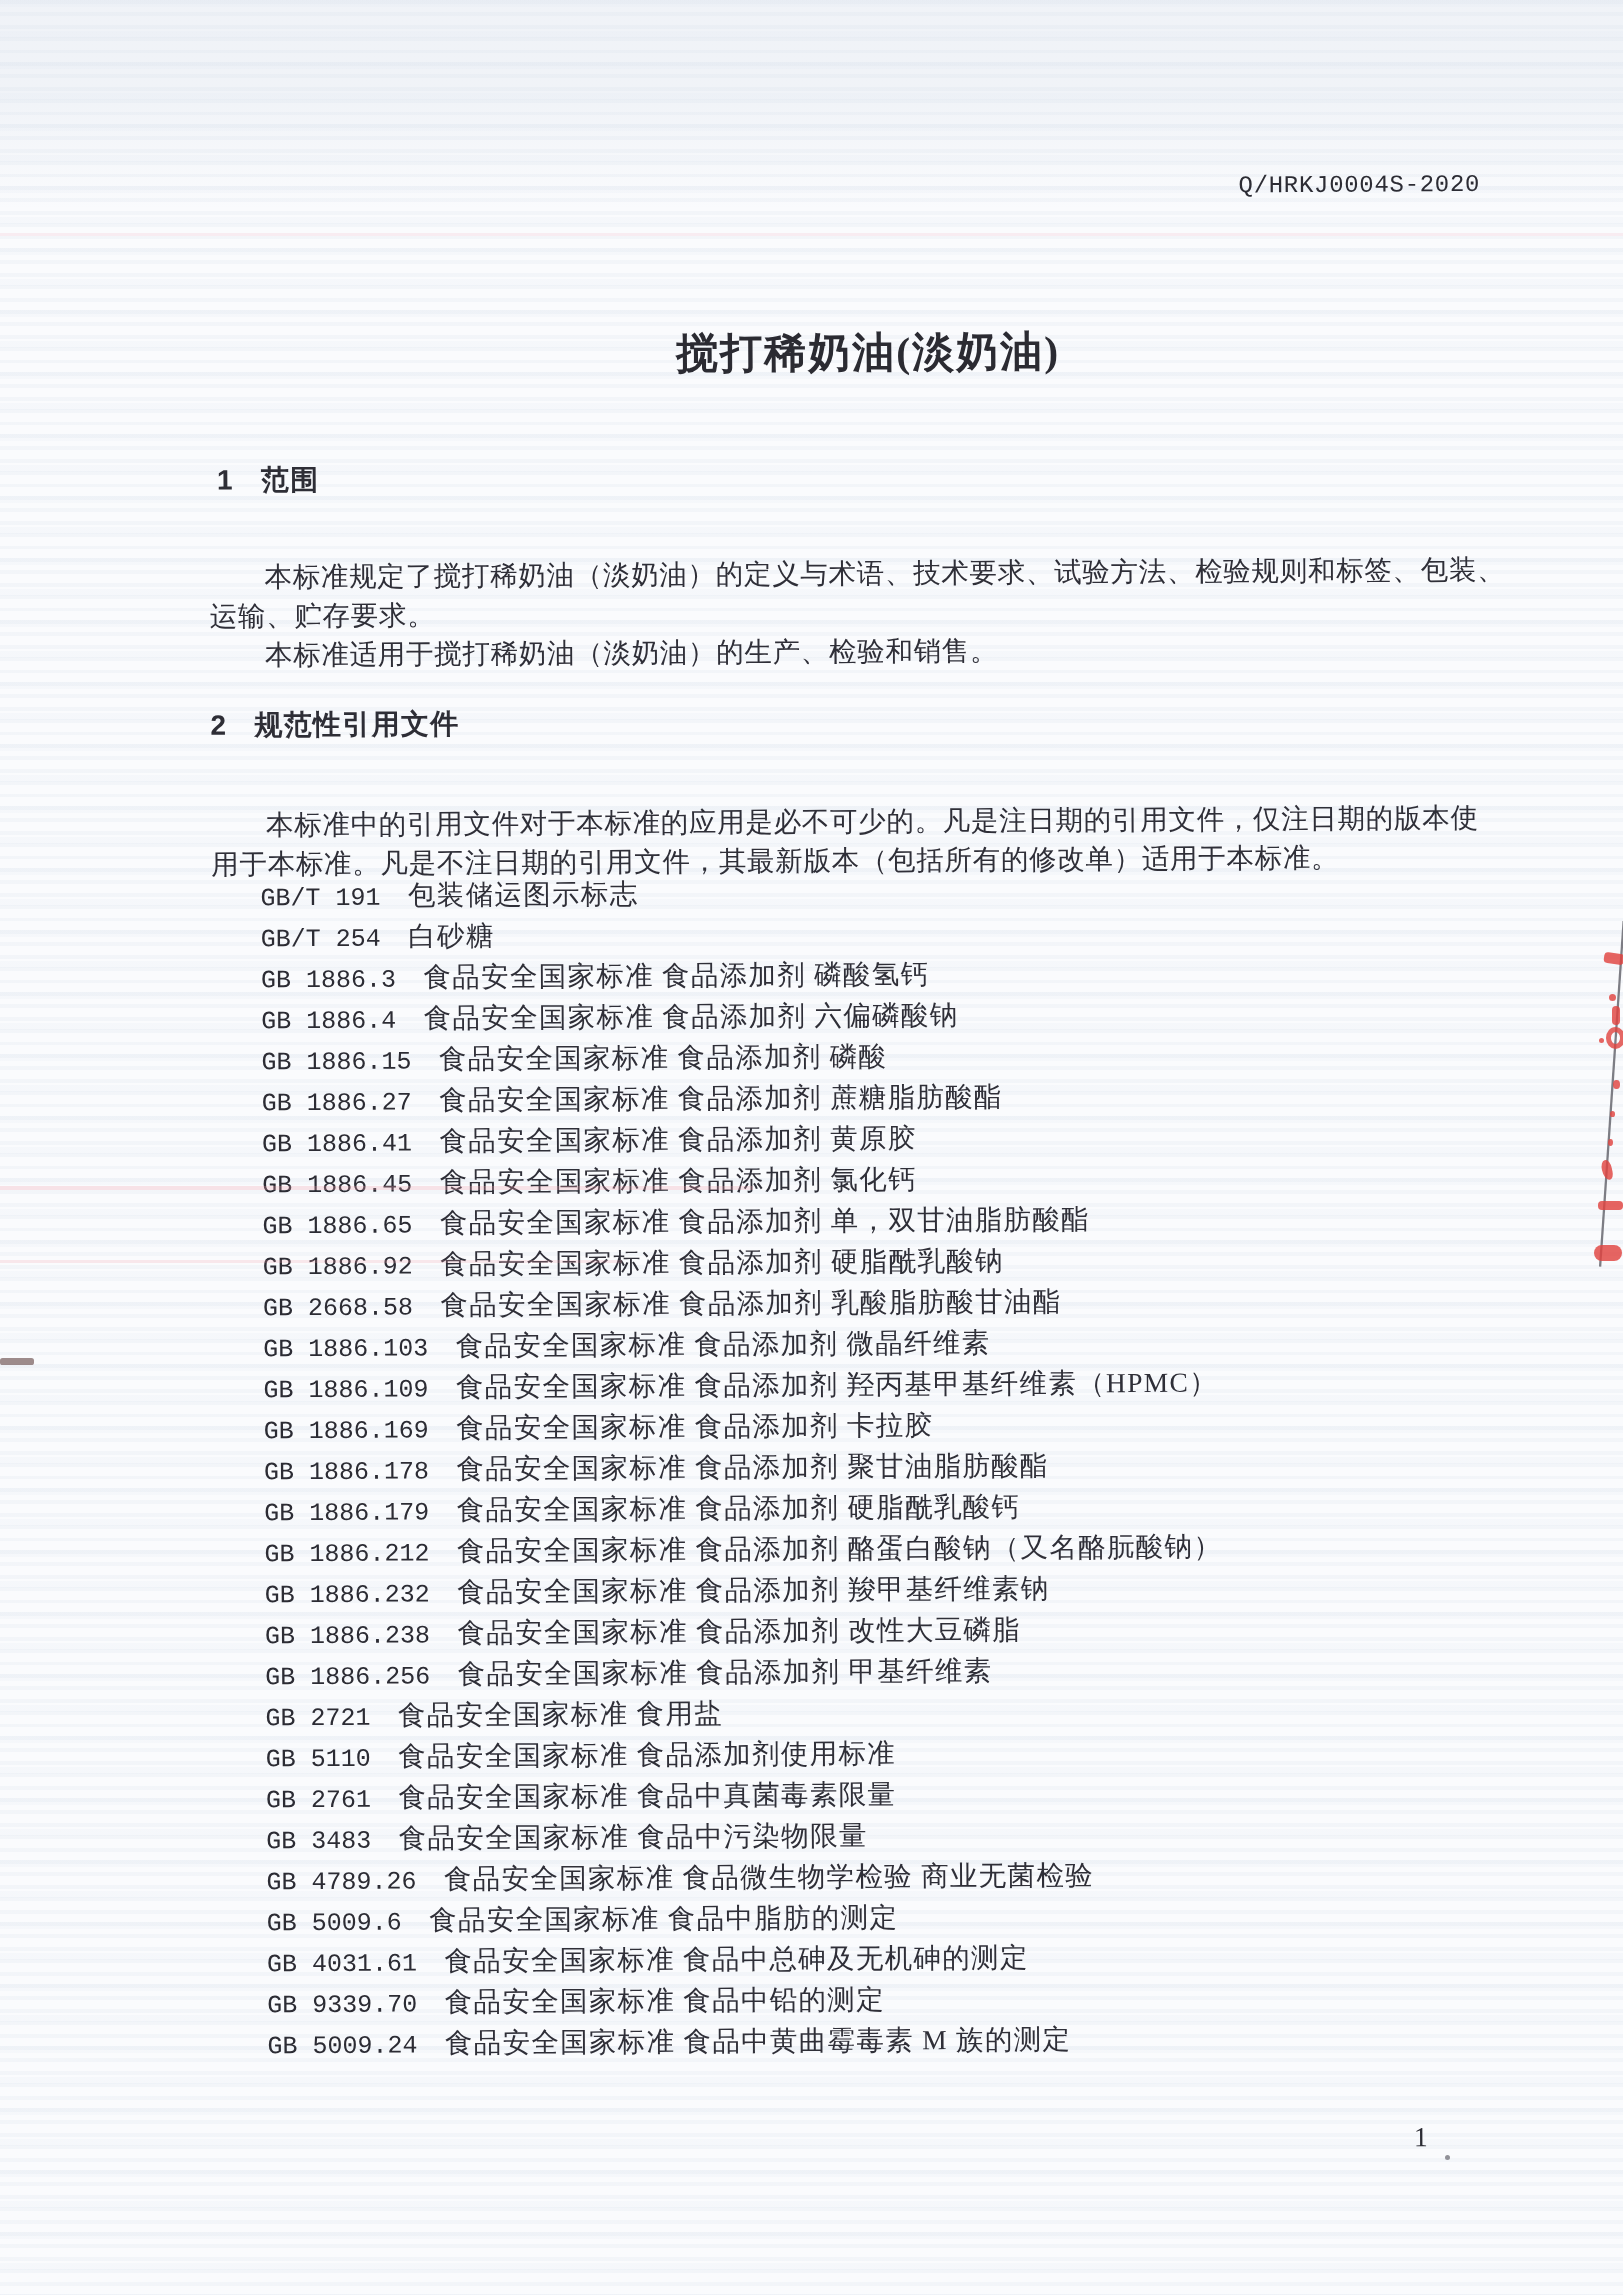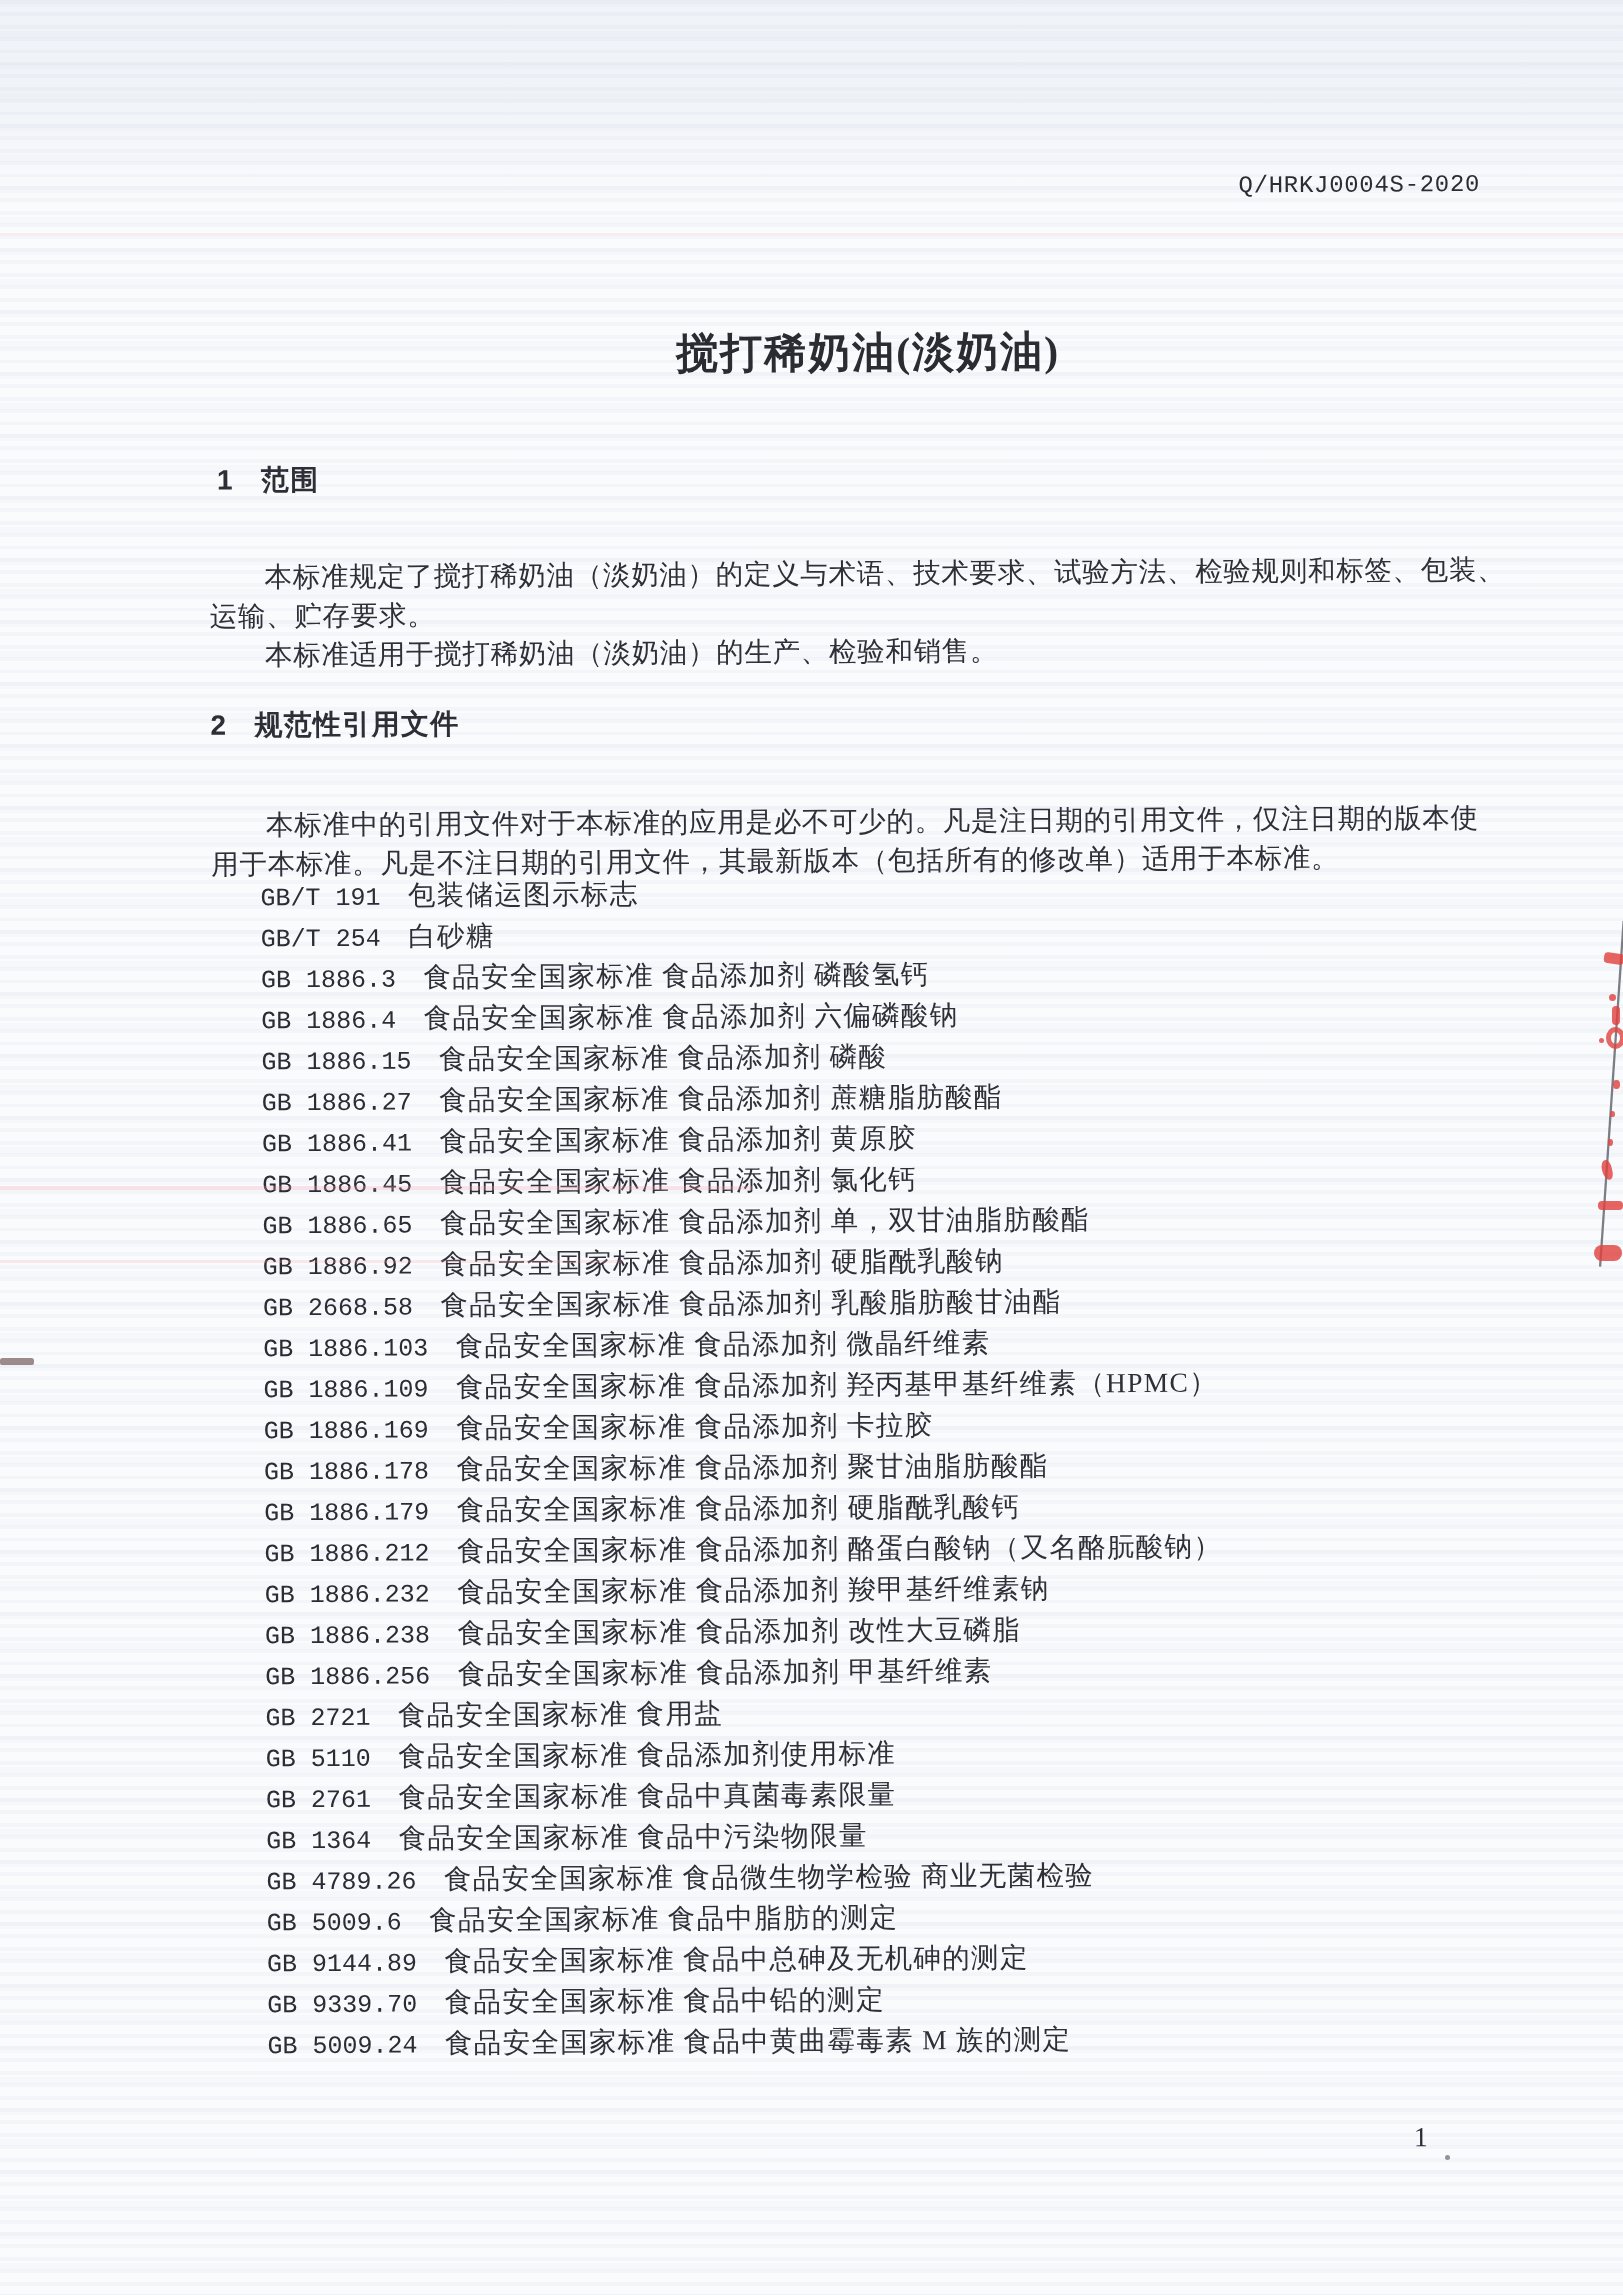--- a/index.html
+++ b/index.html
@@ -197,33 +197,33 @@
         </div>
       <div class="ref-row">
           <span class="ref-code">GB 5110</span>
           <span class="ref-title">食品安全国家标准 食品添加剂使用标准</span>
         </div>
       <div class="ref-row">
           <span class="ref-code">GB 2761</span>
           <span class="ref-title">食品安全国家标准 食品中真菌毒素限量</span>
         </div>
       <div class="ref-row">
-          <span class="ref-code">GB 1364</span>
+          <span class="ref-code">GB 3483</span>
           <span class="ref-title">食品安全国家标准 食品中污染物限量</span>
         </div>
       <div class="ref-row">
           <span class="ref-code">GB 4789.26</span>
           <span class="ref-title">食品安全国家标准 食品微生物学检验 商业无菌检验</span>
         </div>
       <div class="ref-row">
           <span class="ref-code">GB 5009.6</span>
           <span class="ref-title">食品安全国家标准 食品中脂肪的测定</span>
         </div>
       <div class="ref-row">
-          <span class="ref-code">GB 9144.89</span>
+          <span class="ref-code">GB 4031.61</span>
           <span class="ref-title">食品安全国家标准 食品中总砷及无机砷的测定</span>
         </div>
       <div class="ref-row">
           <span class="ref-code">GB 9339.70</span>
           <span class="ref-title">食品安全国家标准 食品中铅的测定</span>
         </div>
       <div class="ref-row">
           <span class="ref-code">GB 5009.24</span>
           <span class="ref-title">食品安全国家标准 食品中黄曲霉毒素 M 族的测定</span>
         </div>

